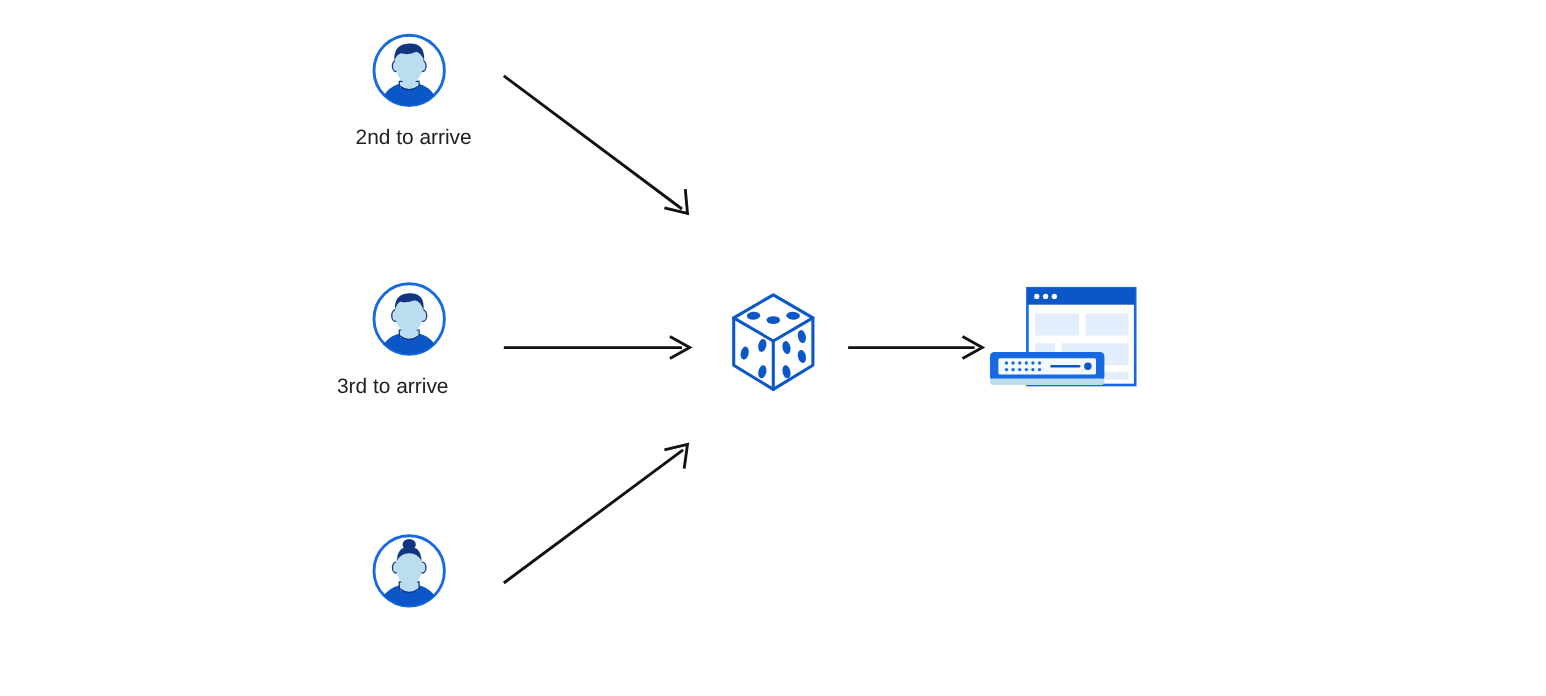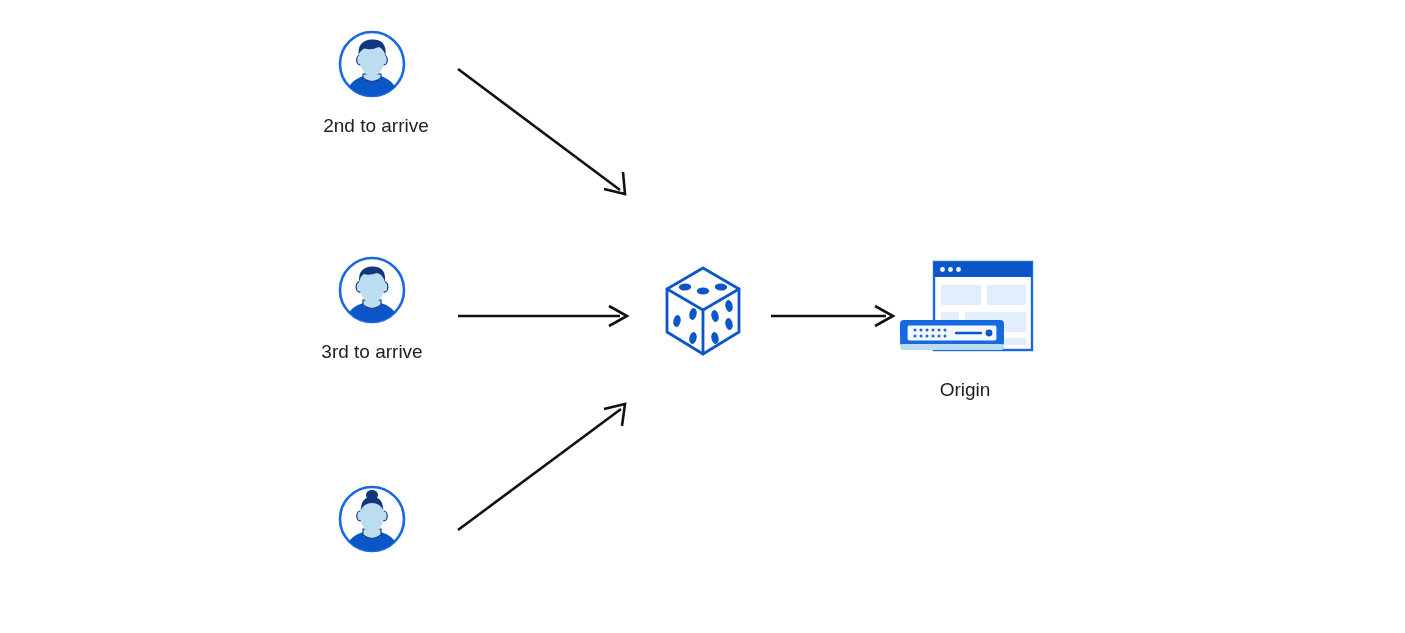--- a/index.html
+++ b/index.html
@@ -36,21 +36,21 @@
     top: 0;
     width: 1405px;
     height: 633px;
     pointer-events: none;
   }
   
   #avatar-top    { left: 336px; top: 28px; }
   #avatar-mid    { left: 336px; top: 254px; }
   #avatar-bottom { left: 336px; top: 483px; }
   #label-top     { left: 276px; top: 114px; width: 200px; }
-  #label-mid     { left: 272px; top: 340px; width: 200px; text-align: center; }
+  #label-mid     { left: 257px; top: 340px; width: 200px; text-align: center; }
   #label-bottom  { left: 270px; top: 569px; width: 200px; }
   #dice-node     { left: 660px; top: 262px; }
   #origin-node   { left: 896px; top: 258px; }
   #label-origin  { left: 885px; top: 378px; width: 160px; }
 </style>
 </head>
 <body>
 
 <div id="canvas">
 
@@ -201,15 +201,14 @@
             <circle cx="31" cy="78" r="1.5"></circle>
           <circle cx="37" cy="78" r="1.5"></circle>
             <circle cx="43" cy="78" r="1.5"></circle>
             <circle cx="49" cy="78" r="1.5"></circle>
         </g>
         <line x1="60" y1="75" x2="85" y2="75" stroke="#0b57c8" stroke-width="2.4" stroke-linecap="round"></line>
         <circle cx="93" cy="75" r="3.4" fill="#0b57c8"></circle>
       </g>
     </svg>
   </div>
-  <div class="label" id="label-origin">Origin</div>
 
 </div>
 
 </body></html>

